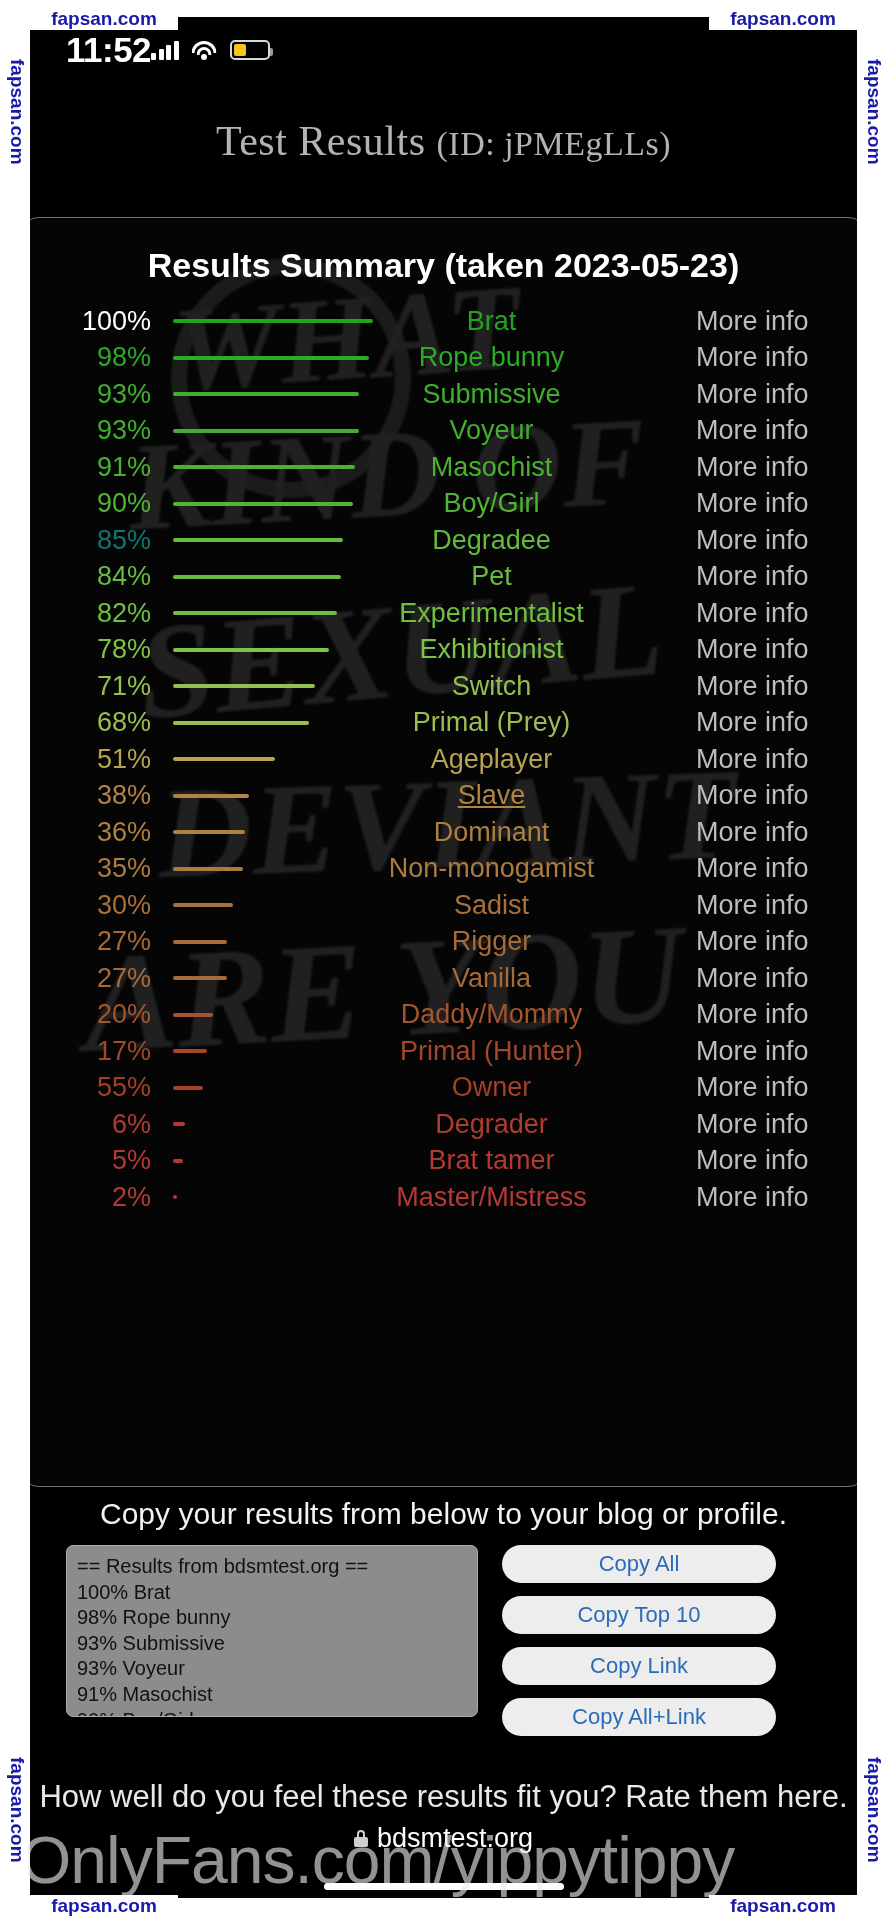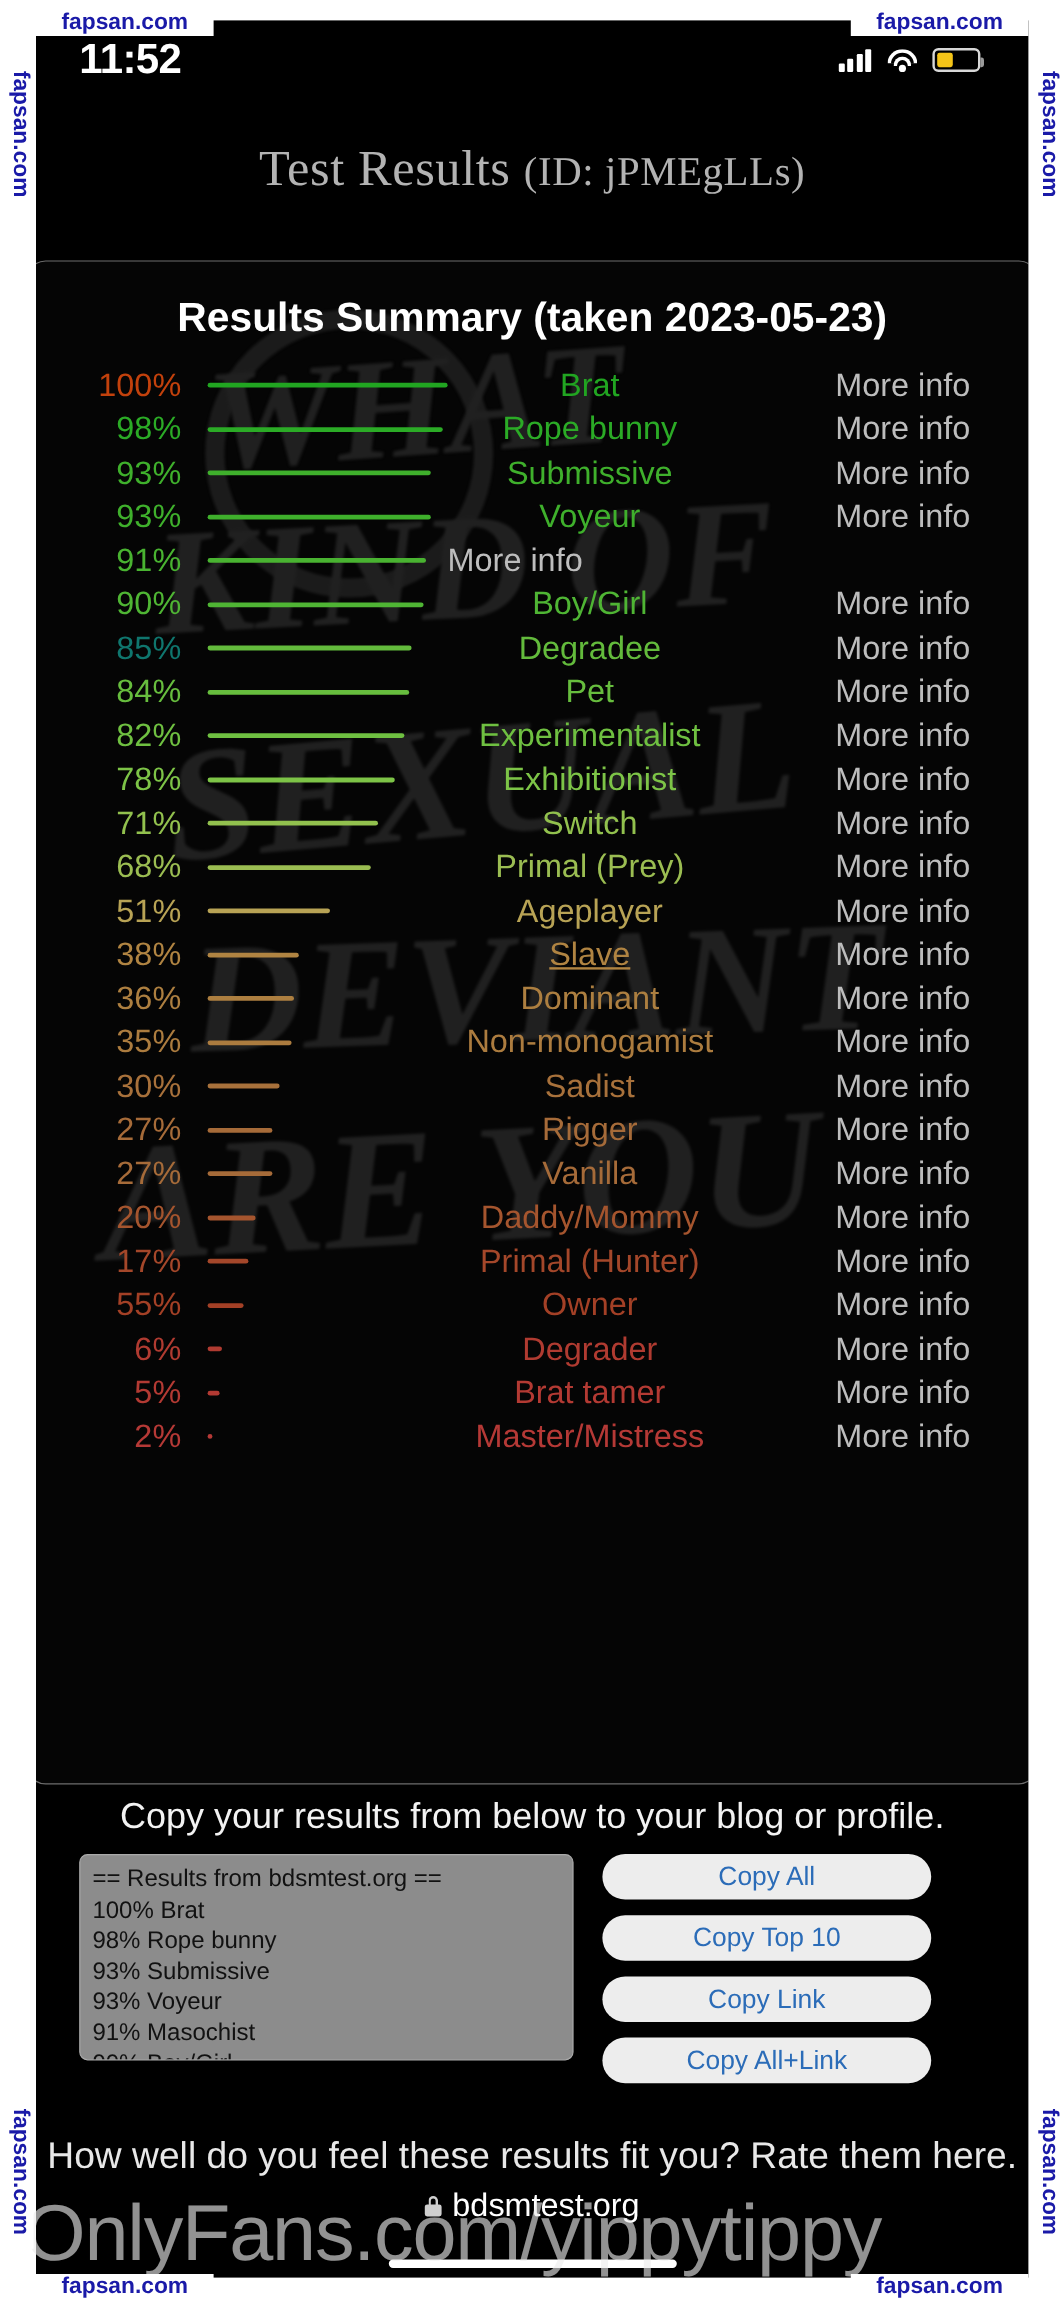--- a/index.html
+++ b/index.html
@@ -18,21 +18,21 @@
 
   .phone{
     position:absolute; left:30px; top:17px;
     width:827px; height:1881px;
     background:#000; overflow:hidden; z-index:10;
   }
 
   
   .statusbar{
     position:absolute; left:0; top:0; width:827px; height:66px;
-    display:flex; align-items:center; justify-content:space-between;
+    display:flex; align-items:center; justify-content:flex-start;
     padding:0 40px 0 36px;
   }
   .clock{ font-size:35px; font-weight:600; letter-spacing:-.5px; color:#fff;
           font-family:"Liberation Sans", sans-serif; }
   .status-icons{ display:flex; align-items:center; gap:13px; }
   .sig{ display:flex; align-items:flex-end; gap:2.5px; height:19px; }
   .sig i{ display:block; width:5px; background:#fff; border-radius:1px; }
   .sig i:nth-child(1){ height:7px; }
   .sig i:nth-child(2){ height:11px; }
   .sig i:nth-child(3){ height:15px; }
@@ -197,21 +197,21 @@
       <div class="g2">KIND OF</div>
       <div class="g3">SEXUAL</div>
       <div class="g4">DEVIANT</div>
       <div class="g5">ARE YOU</div>
     </div>
 
     <div class="card-head">Results Summary (taken 2023-05-23)</div>
 
     <div class="rows">
         <div class="row">
-          <div class="pct" style="color: #c2410c;">100%</div>
+          <div class="pct" style="color: #ffffff;">100%</div>
           <div class="barwrap">
             <div class="bar" style="width: 200px; background: rgb(33, 165, 33);"></div>
           </div>
           <div class="label" style="color: rgb(33, 165, 33);">Brat</div>
           <div class="moreinfo">More info</div>
         </div>
         <div class="row">
           <div class="pct" style="color: rgb(43, 171, 38);">98%</div>
           <div class="barwrap">
             <div class="bar" style="width: 196px; background: rgb(43, 171, 38);"></div>
@@ -233,20 +233,21 @@
             <div class="bar" style="width: 186px; background: rgb(63, 176, 44);"></div>
           </div>
           <div class="label" style="color: rgb(63, 176, 44);">Voyeur</div>
           <div class="moreinfo">More info</div>
         </div>
         <div class="row">
           <div class="pct" style="color: rgb(73, 179, 49);">91%</div>
           <div class="barwrap">
             <div class="bar" style="width: 182px; background: rgb(73, 179, 49);"></div>
           </div>
+          <div class="label" style="color: rgb(73, 179, 49);">Masochist</div>
           <div class="moreinfo">More info</div>
         </div>
         <div class="row">
           <div class="pct" style="color: rgb(79, 181, 52);">90%</div>
           <div class="barwrap">
             <div class="bar" style="width: 180px; background: rgb(79, 181, 52);"></div>
           </div>
           <div class="label" style="color: rgb(79, 181, 52);">Boy/Girl</div>
           <div class="moreinfo">More info</div>
         </div>

